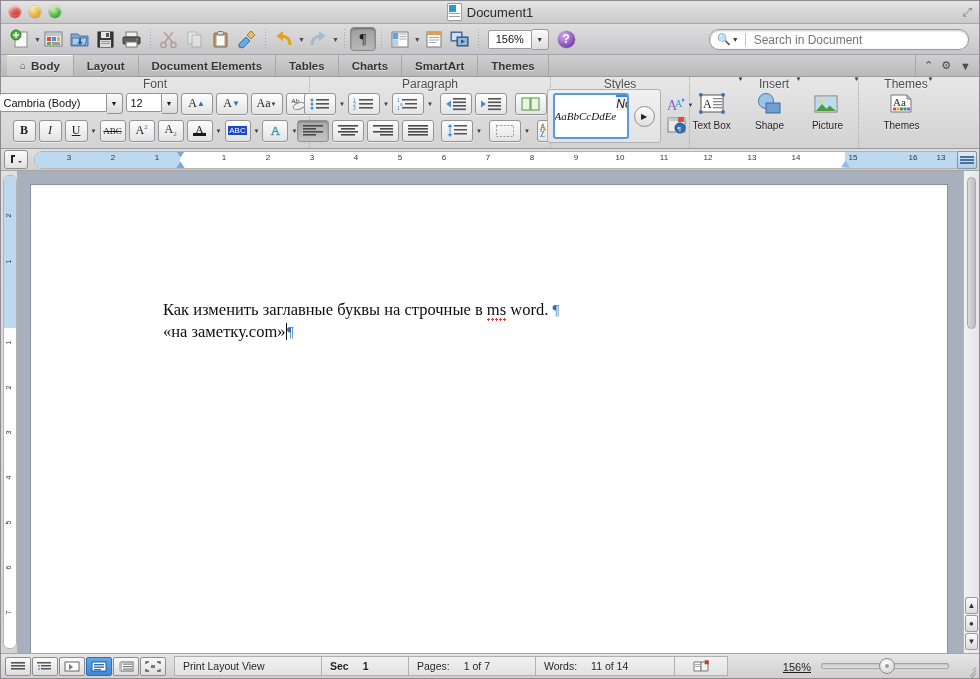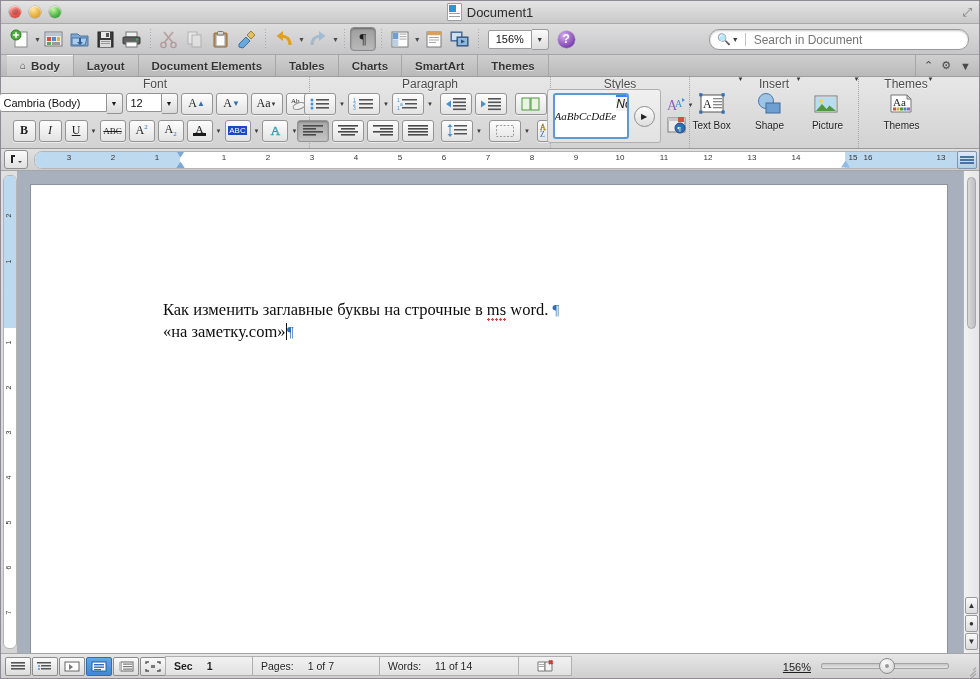--- a/index.html
+++ b/index.html
@@ -752,21 +752,21 @@
       <div class="hr-num" style="left:409px;">6</div>
       <div class="hr-num" style="left:453px;">7</div>
       <div class="hr-num" style="left:497px;">8</div>
       <div class="hr-num" style="left:541px;">9</div>
       <div class="hr-num" style="left:585px;">10</div>
       <div class="hr-num" style="left:629px;">11</div>
       <div class="hr-num" style="left:673px;">12</div>
       <div class="hr-num" style="left:717px;">13</div>
       <div class="hr-num" style="left:761px;">14</div>
       <div class="hr-num" style="left:818px;">15</div>
-      <div class="hr-num" style="left:833px;">16</div>
+      <div class="hr-num" style="left:878px;">16</div>
       <div class="hr-num" style="left:906px;">13</div>
 
       <div class="indent-top" style="left:141px;"></div>
       <div class="indent-bot" style="left:141px;"></div>
       <div class="right-indent" style="left:806px;"></div>
     </div>
     <div class="ruler-right-btn">
         <i></i>
         <i></i>
         <i></i>
@@ -856,20 +856,21 @@
           </svg>
         </div>
       <div class="vb">
         <svg width="16" height="11" viewBox="0 0 16 11">
           <path d="M1 3V1h3M15 3V1h-3M1 8v2h3M15 8v2h-3" stroke="#555" stroke-width="1.4" fill="none"></path>
           <rect x="6" y="4" width="4" height="3" fill="#777"></rect>
           </svg>
         </div>
     </div>
 
+    <div class="st-field" style="margin-left:8px;width:130px;">Print Layout View</div>
     <div class="st-field" style="width:70px;font-weight:bold;">
       <span class="st-pair">
           <span>Sec</span>
       <span>1</span>
         </span>
     </div>
     <div class="st-field" style="width:110px;">
       <span class="st-pair">
           <span>Pages:</span>
       <span>1 of 7</span>

